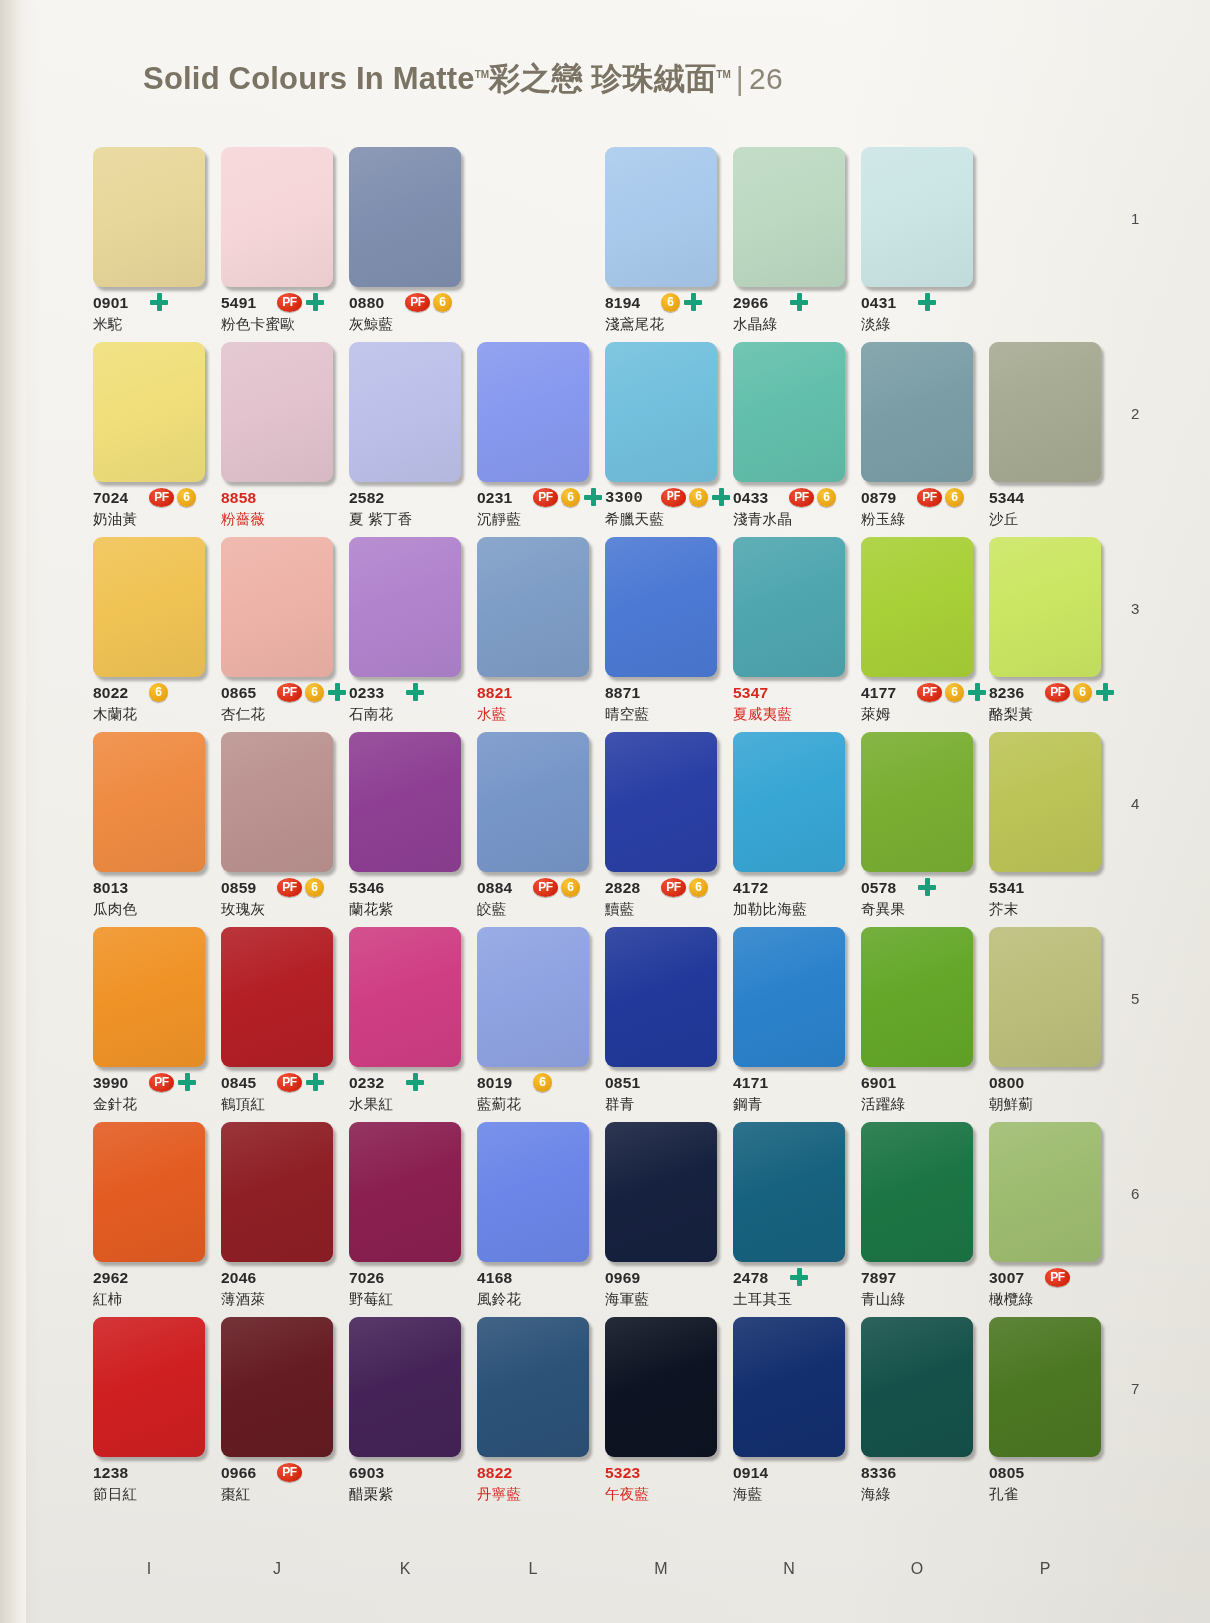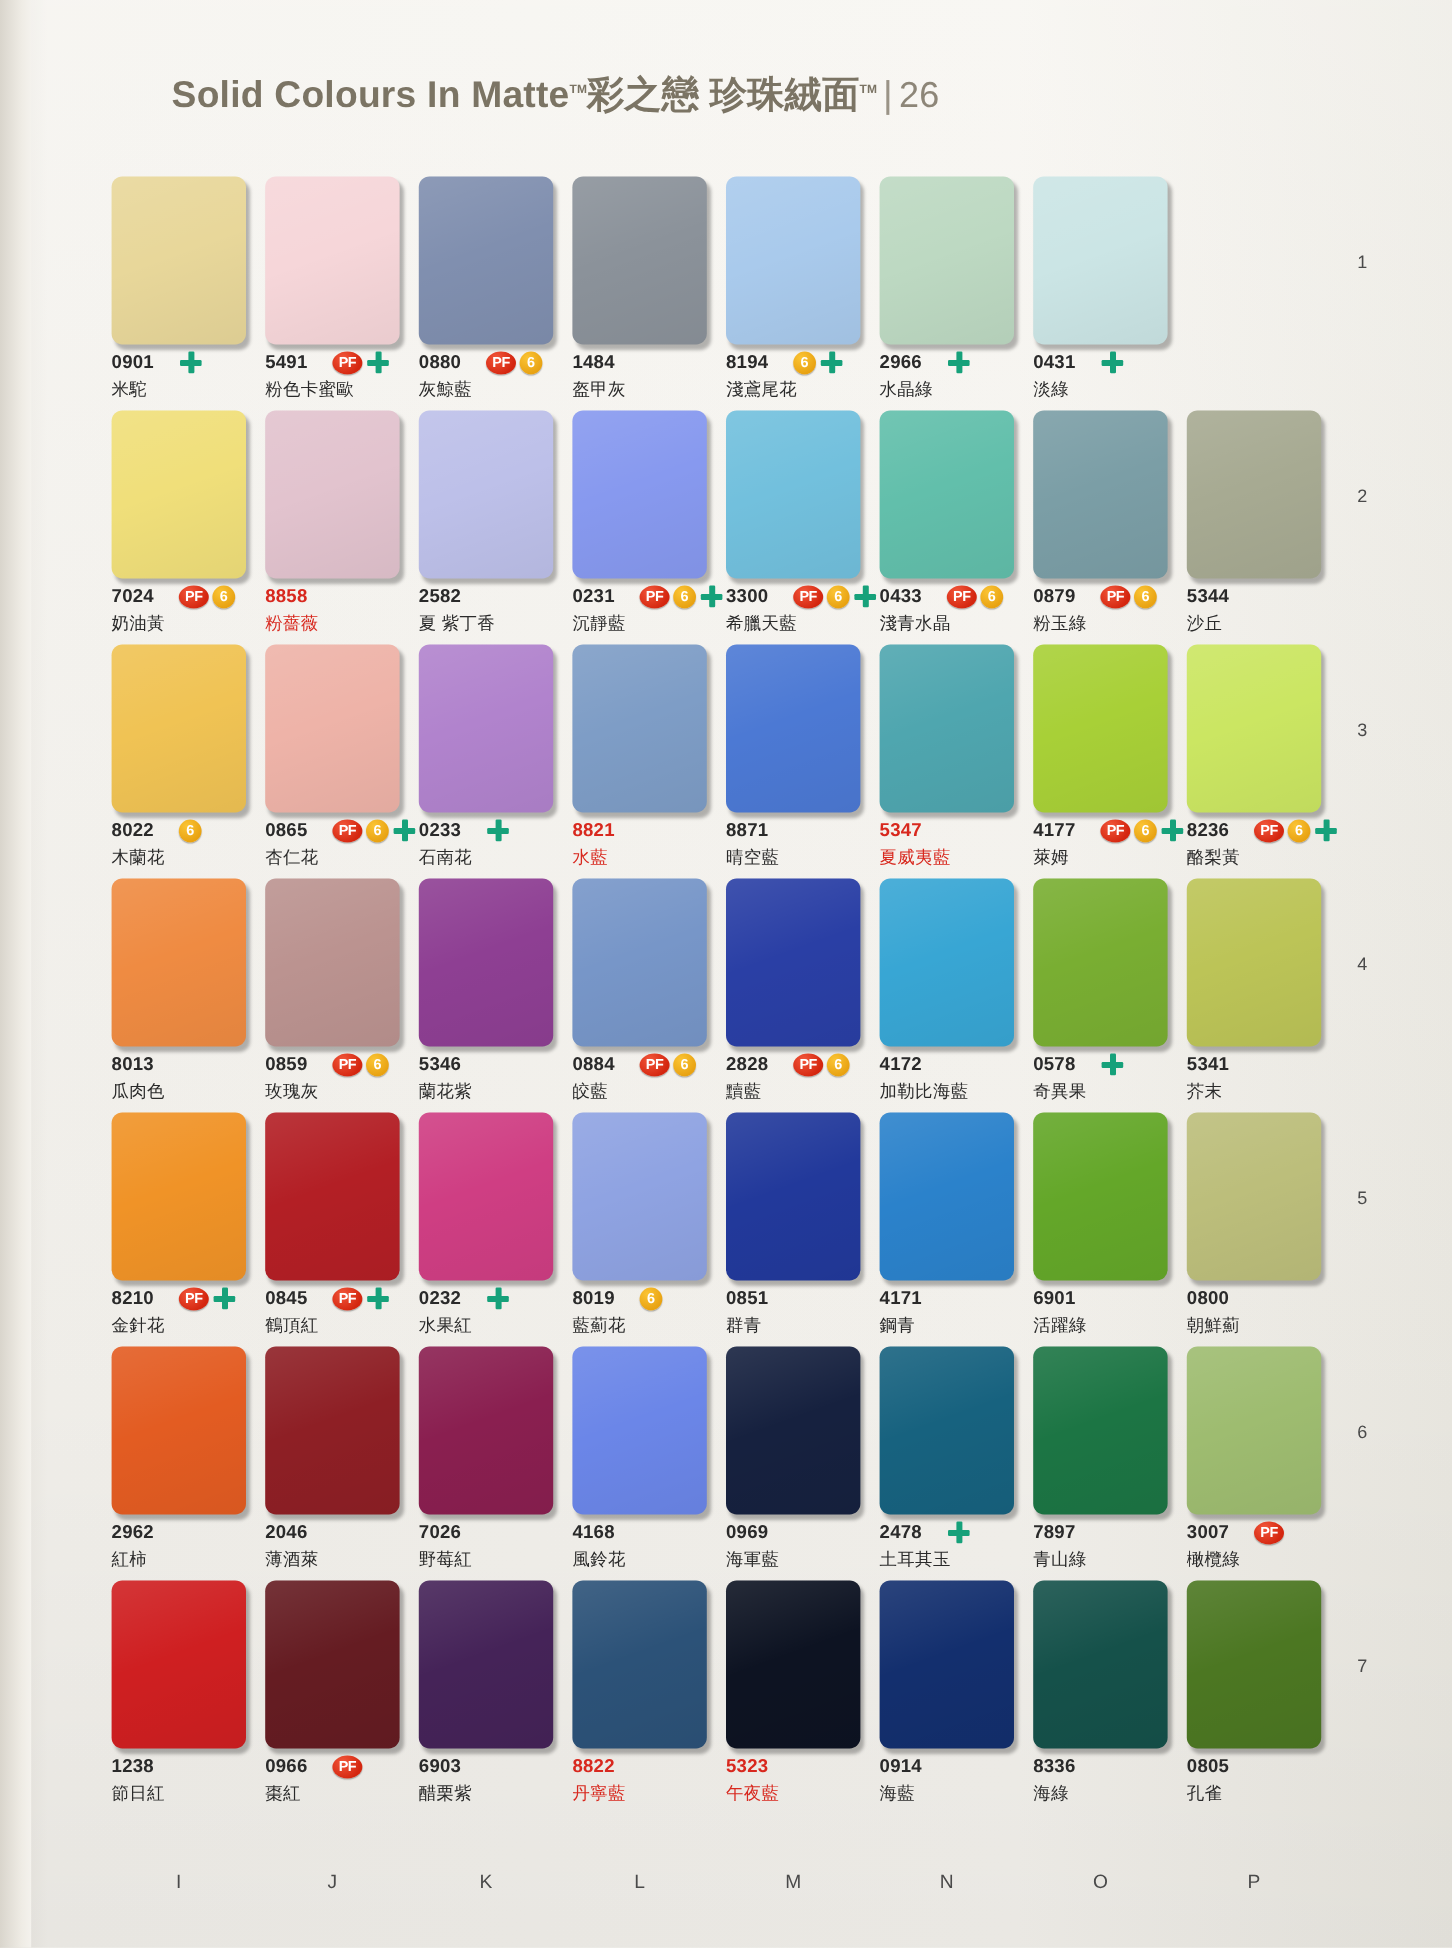--- a/index.html
+++ b/index.html
@@ -159,27 +159,20 @@
         <div class="swatch" style="background: rgb(128, 143, 175);"></div>
         <div class="meta">
           <div class="code">0880</div>
           <div class="name">灰鯨藍</div>
           <div class="badges">
             <div class="badge-pf">PF</div>
             <div class="badge-6">6</div>
           </div>
         </div>
       </div>
-      <div class="cell" style="left: 384px;">
-        <div class="swatch" style="background: rgb(139, 146, 154);"></div>
-        <div class="meta">
-          <div class="code">1484</div>
-          <div class="name">盔甲灰</div>
-        </div>
-      </div>
       <div class="cell" style="left: 512px;">
         <div class="swatch" style="background: rgb(169, 202, 236);"></div>
         <div class="meta">
           <div class="code">8194</div>
           <div class="name">淺鳶尾花</div>
           <div class="badges">
             <div class="badge-6">6</div>
             <div class="badge-plus"></div>
           </div>
         </div>
@@ -239,21 +232,21 @@
         <div class="meta">
           <div class="code">0231</div>
           <div class="name">沉靜藍</div>
           <div class="badges">
             <div class="badge-pf">PF</div>
             <div class="badge-6">6</div>
             <div class="badge-plus"></div>
           </div>
         </div>
       </div>
-      <div class="cell" style="left: 512px;">
+      <div class="cell" style="left: 512px; font-family: Liberation Mono, monospace;">
         <div class="swatch" style="background: rgb(114, 192, 221);"></div>
         <div class="meta">
           <div class="code">3300</div>
           <div class="name">希臘天藍</div>
           <div class="badges">
             <div class="badge-pf">PF</div>
             <div class="badge-6">6</div>
             <div class="badge-plus"></div>
           </div>
         </div>
@@ -437,21 +430,21 @@
         <div class="meta">
           <div class="code">5341</div>
           <div class="name">芥末</div>
         </div>
       </div>
     </div>
     <div class="row">
       <div class="cell" style="left: 0px;">
         <div class="swatch" style="background: rgb(240, 147, 39);"></div>
         <div class="meta">
-          <div class="code">8210</div>
+          <div class="code">3990</div>
           <div class="name">金針花</div>
           <div class="badges">
             <div class="badge-pf">PF</div>
             <div class="badge-plus"></div>
           </div>
         </div>
       </div>
       <div class="cell" style="left: 128px;">
         <div class="swatch" style="background: rgb(179, 31, 37);"></div>
         <div class="meta">

